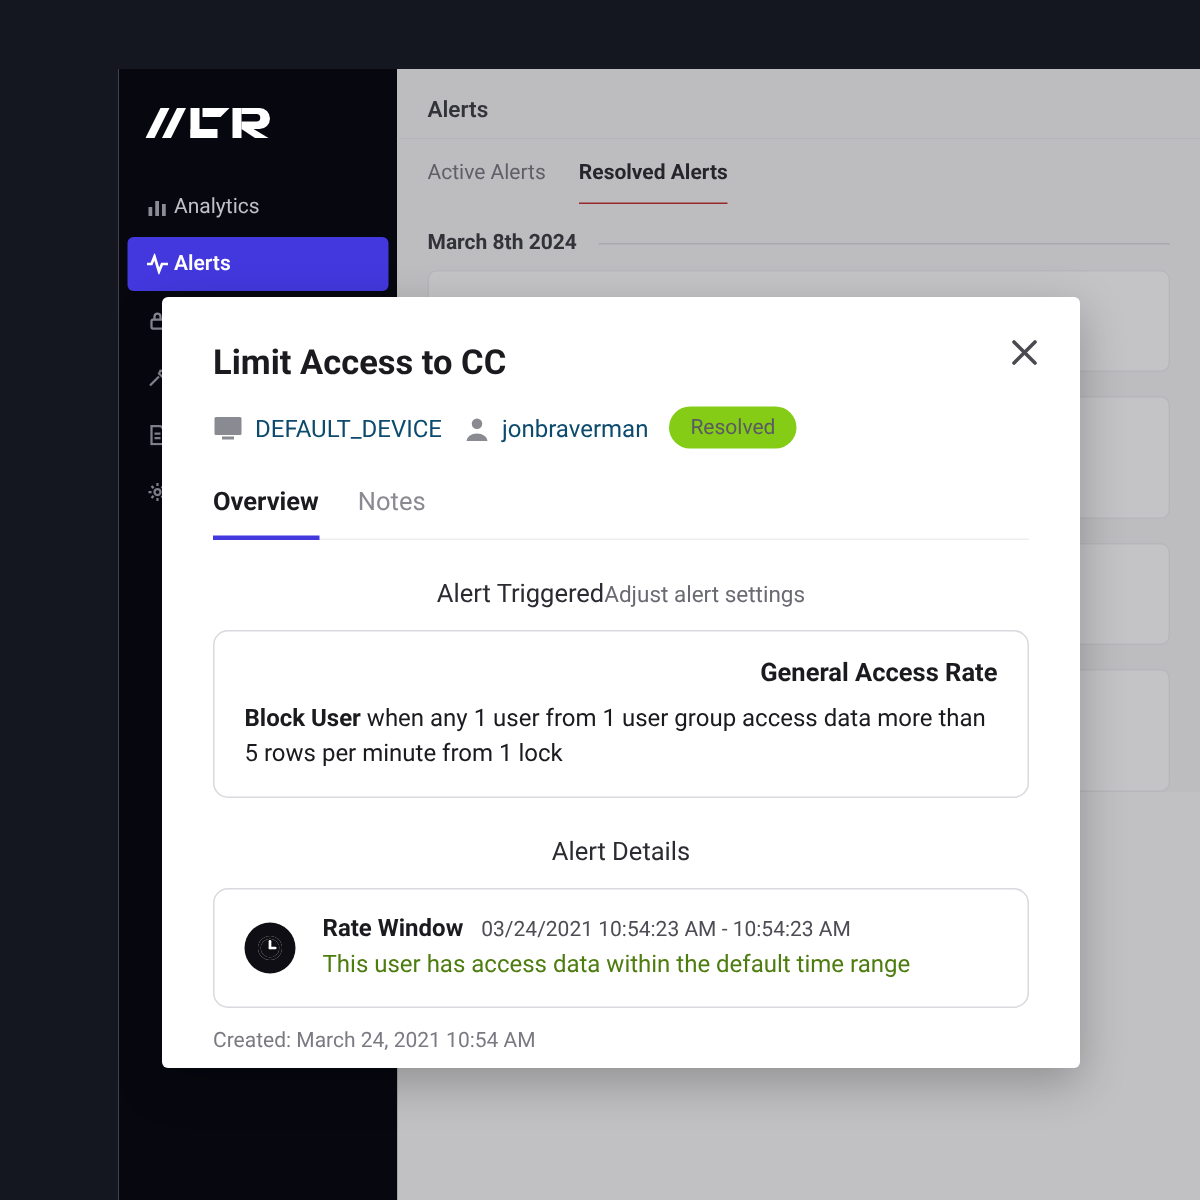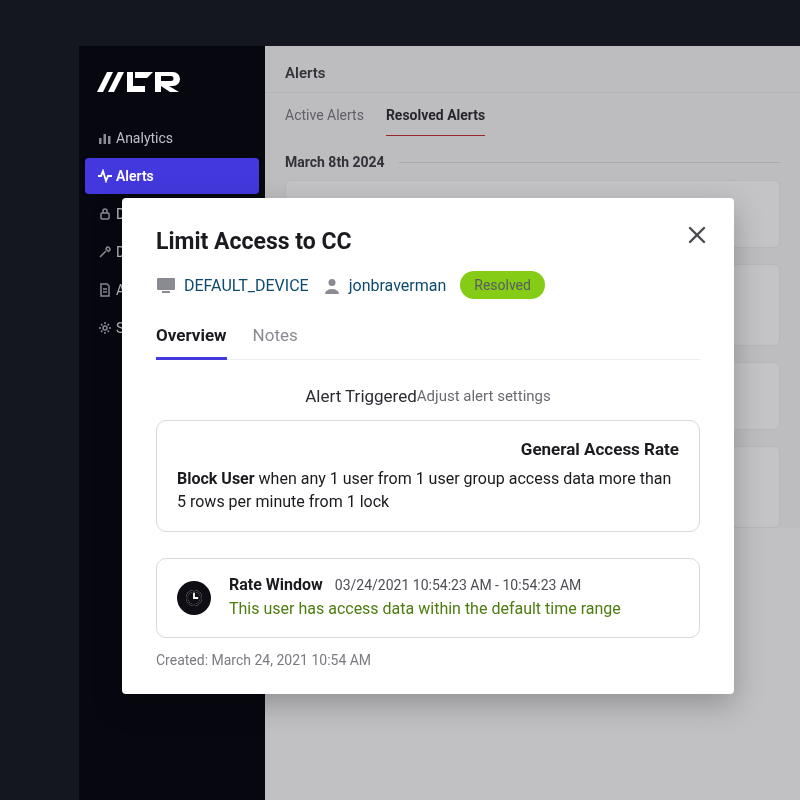--- a/index.html
+++ b/index.html
@@ -102,26 +102,26 @@
 
   
   .scrim {
     position:absolute; inset:0;
     background:rgba(70,70,75,0.28);
   }
 
   
   .modal {
     position:absolute;
-    left: 122px; top: 198px;
+    left: 108px; top: 198px;
     width: 612px;
     background:#fff;
     border-radius:4px;
     box-shadow: 0 10px 30px rgba(0,0,0,0.25);
-    padding: 30px 34px 26px 34px;
+    padding: 30px 34px 10px 34px;
   }
   .modal-close {
     position:absolute; top:20px; right:20px;
     width:34px; height:34px;
     display:flex; align-items:center; justify-content:center;
     cursor:pointer;
     color:#4a4a50;
   }
   .modal-title {
     font-size:23px;
@@ -346,20 +346,23 @@
     </div>
     <div class="card">
       <div class="card-title">General Access Rate</div>
       <div class="card-body">
         <strong>Block User</strong><span> when any 1 user from 1 user group access data more than 5 rows per minute from 1 lock</span>
       </div>
     </div>
   </div>
 
   <div class="section">
+    <div class="section-head">
+      <div class="section-title">Alert Details</div>
+    </div>
     <div class="detail-card">
       <div class="clock-badge">
         <svg width="18" height="18" viewBox="0 0 18 18">
             <circle cx="9" cy="9" r="8" fill="#fff"></circle>
             <circle cx="9" cy="9" r="8" fill="#0e0e14"></circle>
             <circle cx="9" cy="9" r="6.2" fill="#fff"></circle>
             <circle cx="9" cy="9" r="6.2" fill="#0e0e14"></circle>
             <line x1="9" y1="9" x2="9" y2="4.5" stroke="#fff" stroke-width="1.8" stroke-linecap="round"></line>
             <line x1="9" y1="9" x2="12.5" y2="9" stroke="#fff" stroke-width="1.8" stroke-linecap="round"></line>
           </svg>

